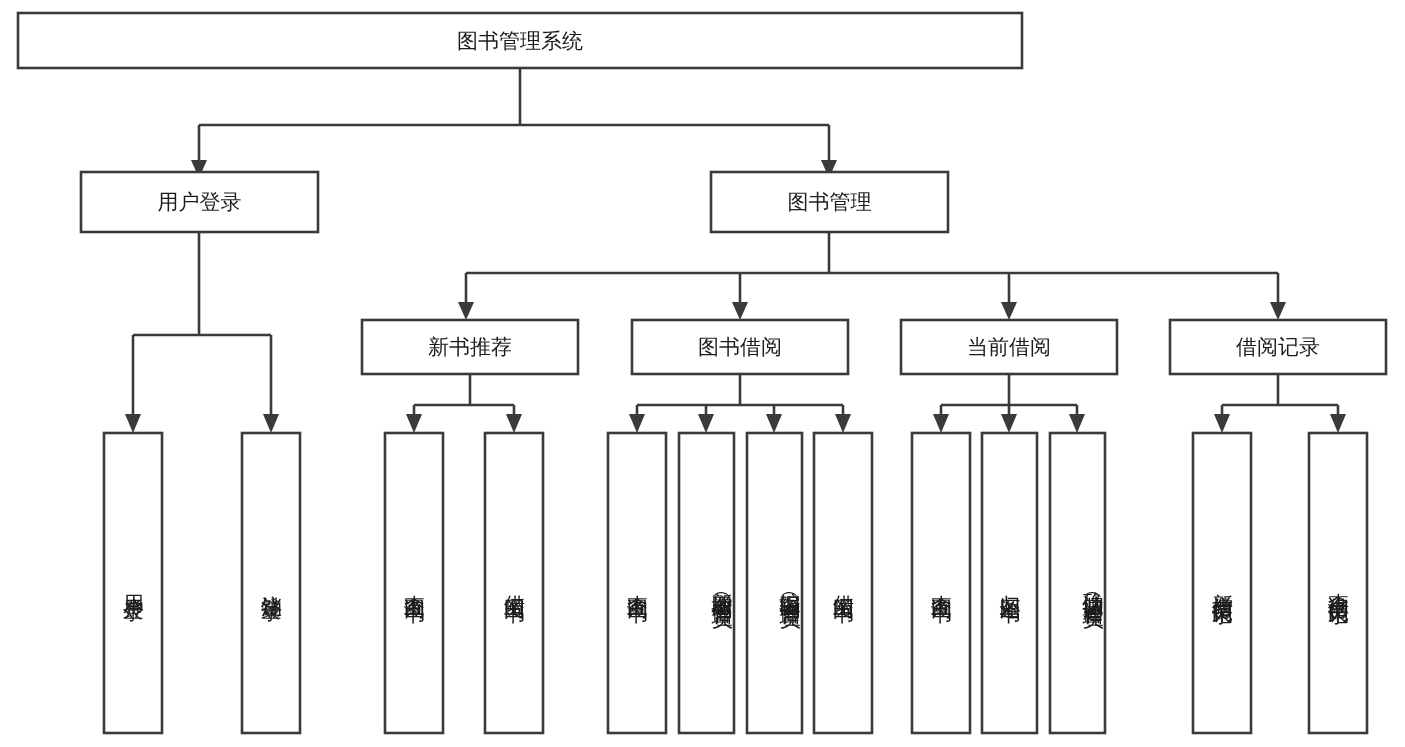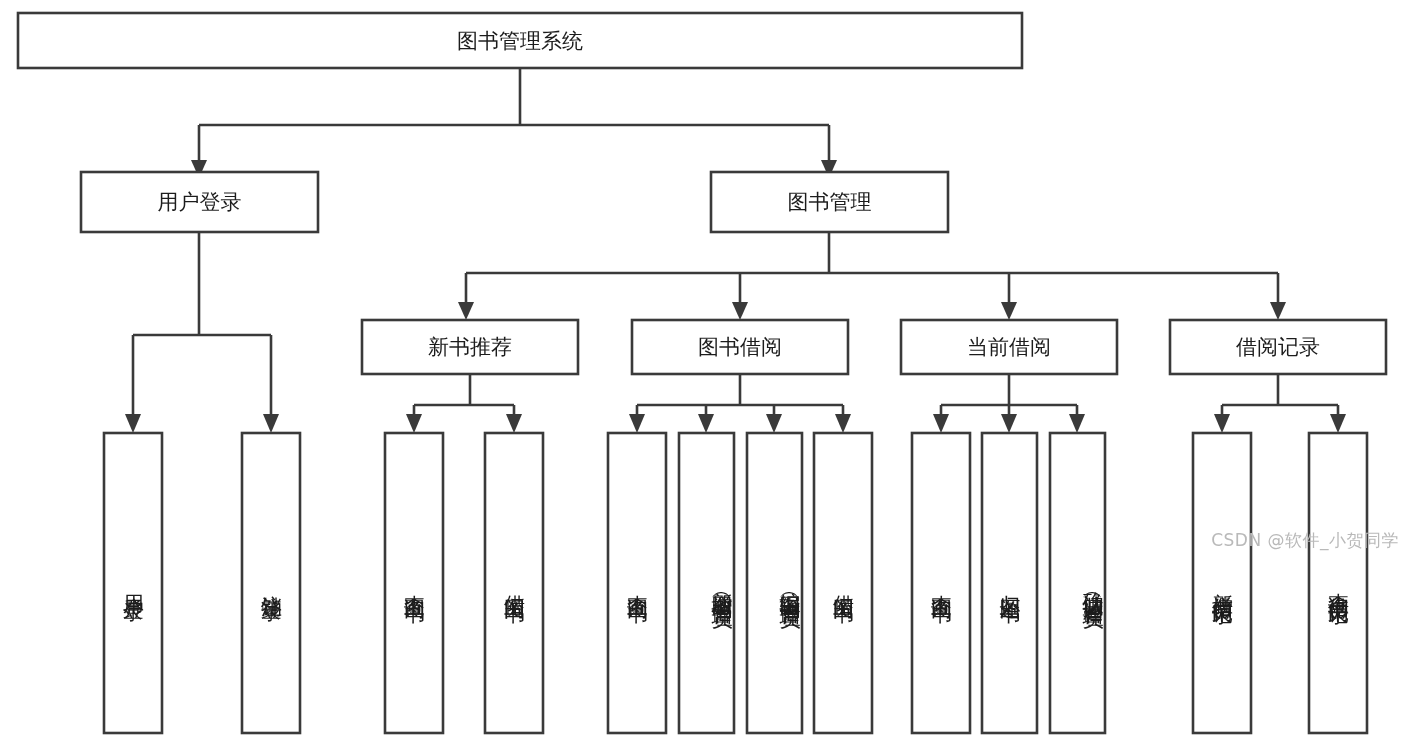--- a/index.html
+++ b/index.html
@@ -196,14 +196,13 @@
   <div class="node-label-v" style="left:747px; top:433px; width:55px; height:300px; display:flex; align-items:flex-start; justify-content:center; padding-top:6px; box-sizing:border-box;">编辑图书（管理员）</div>
   <div class="node-label-v" style="left:814px; top:433px; width:58px; height:300px; display:flex; align-items:center; justify-content:center;">借阅图书</div>
 
   <div class="node-label-v" style="left:912px; top:433px; width:58px; height:300px; display:flex; align-items:center; justify-content:center;">查询图书</div>
   <div class="node-label-v" style="left:982px; top:433px; width:55px; height:300px; display:flex; align-items:center; justify-content:center;">归还图书</div>
   <div class="node-label-v" style="left:1050px; top:433px; width:55px; height:300px; display:flex; align-items:flex-start; justify-content:center; padding-top:6px; box-sizing:border-box;">确认归还（管理员）</div>
 
   <div class="node-label-v" style="left:1193px; top:433px; width:58px; height:300px; display:flex; align-items:center; justify-content:center;">新增借阅记录</div>
   <div class="node-label-v" style="left:1309px; top:433px; width:58px; height:300px; display:flex; align-items:center; justify-content:center;">查询借阅记录</div>
 
-  <div class="watermark">CSDN @软件_小贺同学</div>
 </div>
 
 </body></html>

